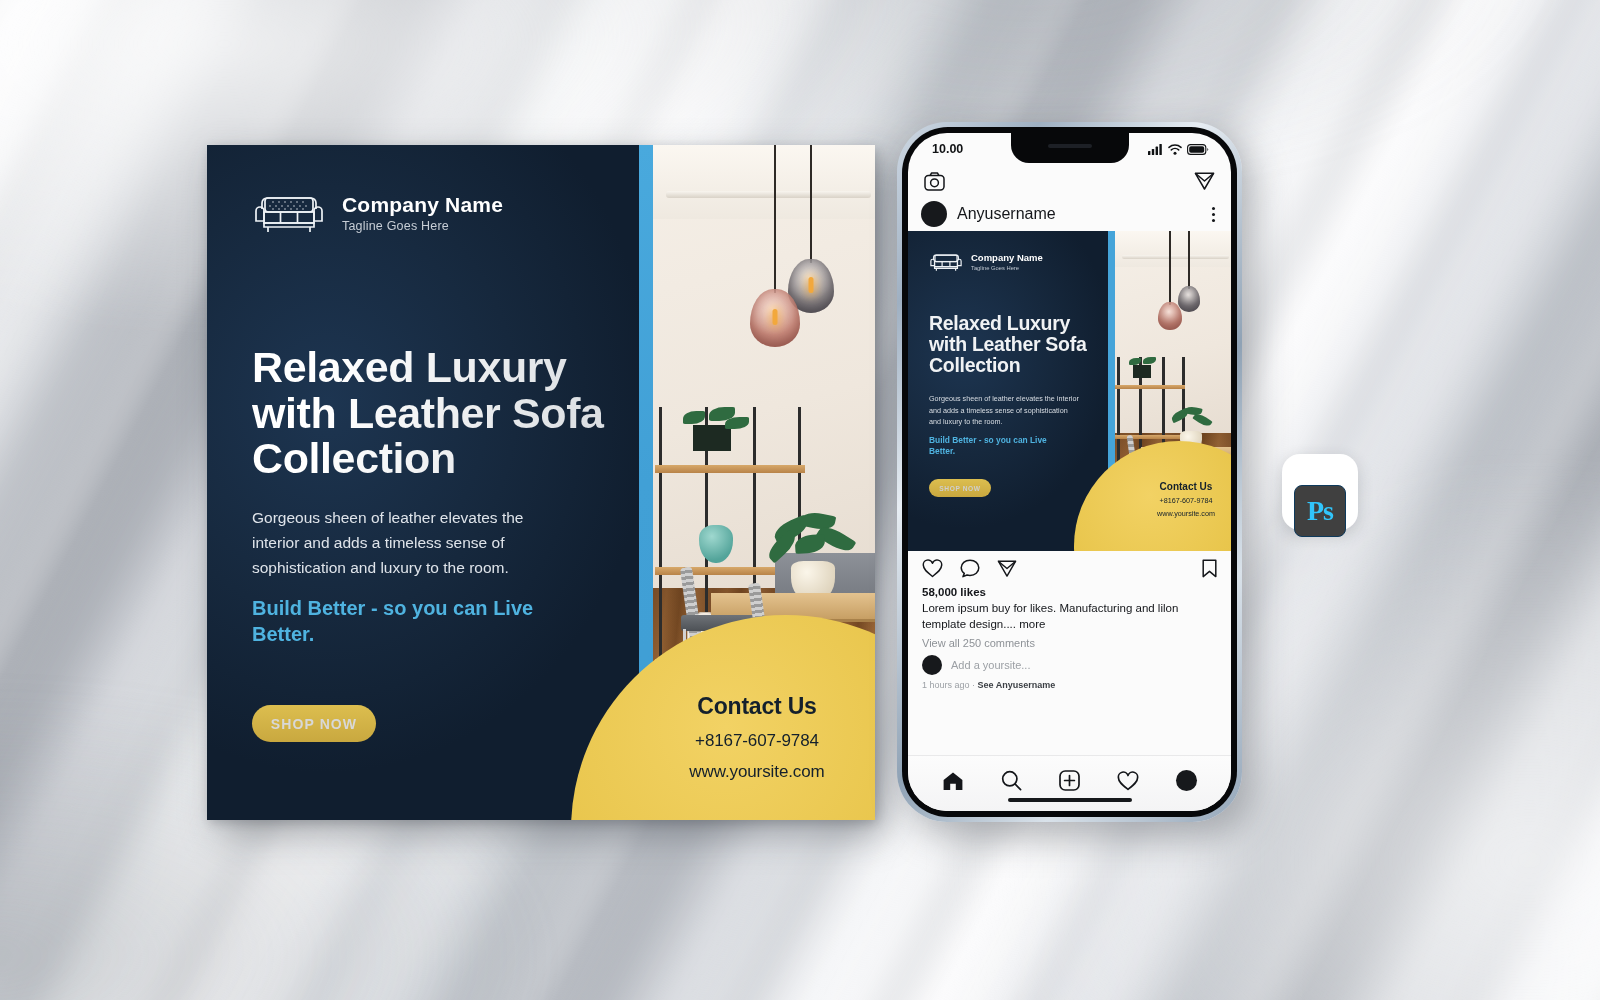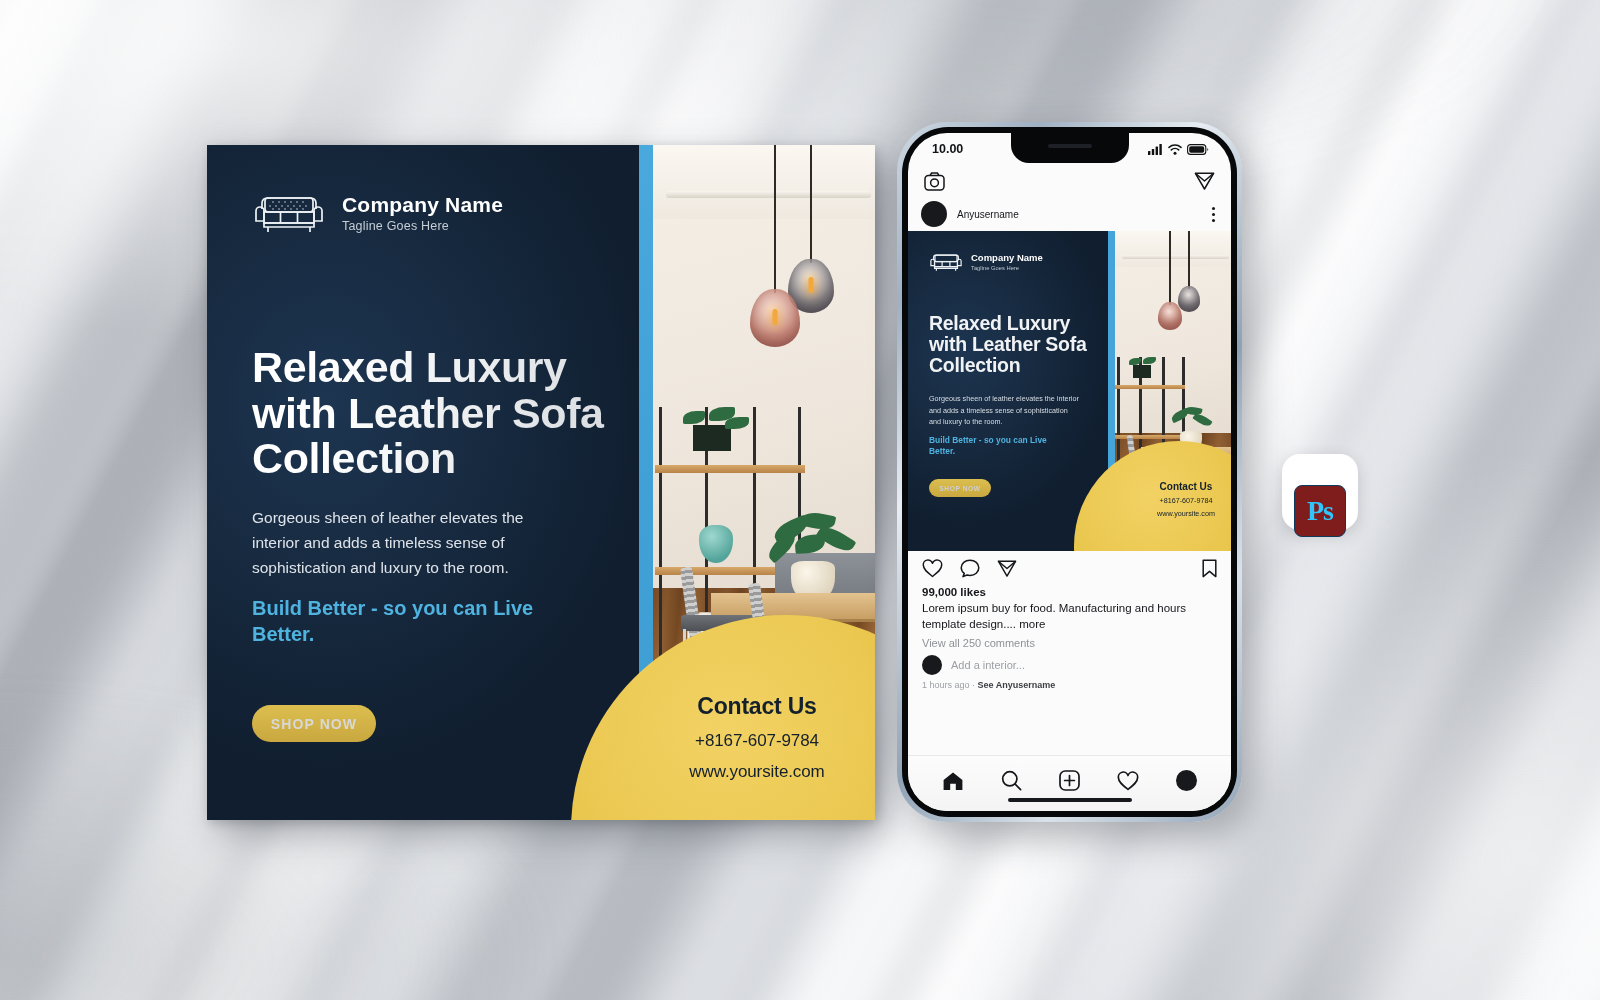--- a/index.html
+++ b/index.html
@@ -189,21 +189,21 @@
   .notch .speaker { position:absolute; left:50%; top:11px; transform:translateX(-50%);
     width:44px; height:4px; border-radius:2px; background:#1d2026; }
 
   .statusbar { height: 32px; flex: 0 0 32px; display:flex; align-items:center;
     justify-content: space-between; padding: 0 22px 0 24px; position: relative; z-index: 5; }
   .sb-time { font-size: 12.5px; font-weight: bold; color:#101214; }
   .sb-right { display:flex; align-items:center; gap:5px; }
   .ig-topbar { flex: 0 0 32px; display:flex; align-items:center; justify-content: space-between; padding: 0 16px; }
   .ig-userrow { flex: 0 0 34px; display:flex; align-items:center; gap:10px; padding: 0 13px; }
   .avatar { width: 26px; height: 26px; border-radius: 50%; background:#17191c; flex:0 0 26px; }
-  .ig-username { font-size: 10px; color:#14161a; flex:1; }
+  .ig-username { font-size: 16px; color:#14161a; flex:1; }
   .dots { display:flex; flex-direction:column; gap:3px; align-items:center; padding: 2px 3px; }
   .dots i { width:3px; height:3px; border-radius:50%; background:#14161a; display:block; }
 
   
   .mini-post { position: relative; width: 100%; height: 320px; overflow: hidden; background:#16283d; }
   .mini-left { position:absolute; left:0; top:0; width: 200px; height:100%;
     background: radial-gradient(ellipse 75% 55% at 28% 38%, #1d3551 0%, #16283d 58%, #101e2f 100%); }
   .mini-stripe { position:absolute; left:200px; top:0; width:7px; height:100%; background:#45a4d9; }
   .mini-photo { position:absolute; left:207px; top:0; right:0; height:100%; overflow:hidden; background:#efe7dc; }
   .mini-yellow { position:absolute; left: 166px; top: 210px; width: 210px; height: 210px; border-radius:50%;
@@ -244,21 +244,21 @@
 
   
   .ps-badge {
     position: absolute; left: 1282px; top: 454px; width: 76px; height: 76px;
     border-radius: 18px; background: #ffffff;
     display:flex; align-items:center; justify-content:center;
     box-shadow: 0 5px 16px rgba(50,56,66,.20);
   }
   .ps-inner {
     width: 52px; height: 52px; border-radius: 8px;
-    background: #7f1d1d; border: 1.5px solid #0e3a5c;
+    background: #404040; border: 1.5px solid #0e3a5c;
     display:flex; align-items:center; justify-content:center;
     color:#31c5fb; font-size: 28px; font-weight: bold;
     font-family: "Liberation Serif", serif; letter-spacing:-1px;margin-top:37px;
   }
 </style>
 </head>
 <body>
 
 <div class="bg-wrap">
   <div class="bg-base"></div>
@@ -518,26 +518,26 @@
         <path d="M1.4 2.3h18.2L10.5 18z" fill="none" stroke="#14161a" stroke-width="1.5" stroke-linejoin="round"></path>
         <path d="M1.4 2.3 10.5 10l9.1-7.7" fill="none" stroke="#14161a" stroke-width="1.5" stroke-linejoin="round"></path>
       </svg>
       <div class="spacer"></div>
       <svg width="15" height="19" viewBox="0 0 15 19">
         <path d="M1.2 1.2h12.6v16.4L7.5 12.4 1.2 17.6z" fill="none" stroke="#14161a" stroke-width="1.5" stroke-linejoin="round"></path>
       </svg>
     </div>
 
     <div class="ig-caption">
-      <div class="likes">99,000 likes</div>
-      <div class="caption-text">Lorem ipsum buy for food. Manufacturing and hours template design.... more</div>
+      <div class="likes">58,000 likes</div>
+      <div class="caption-text">Lorem ipsum buy for likes. Manufacturing and lilon template design.... more</div>
       <div class="view-comments">View all 250 comments</div>
       <div class="add-comment-row">
         <div class="add-avatar"></div>
-        <div class="add-comment-txt">Add a interior...</div>
+        <div class="add-comment-txt">Add a yoursite...</div>
       </div>
       <div class="posted-ago">
         <span>1 hours ago · </span><b>See Anyusername</b>
       </div>
     </div>
 
     <div class="ig-tabbar">
       <svg width="22" height="20" viewBox="0 0 22 20">
         <path d="M11 1.4 20.4 9v10h-6.6v-6.2H8.2V19H1.6V9z" fill="#14161a"></path>
       </svg>

